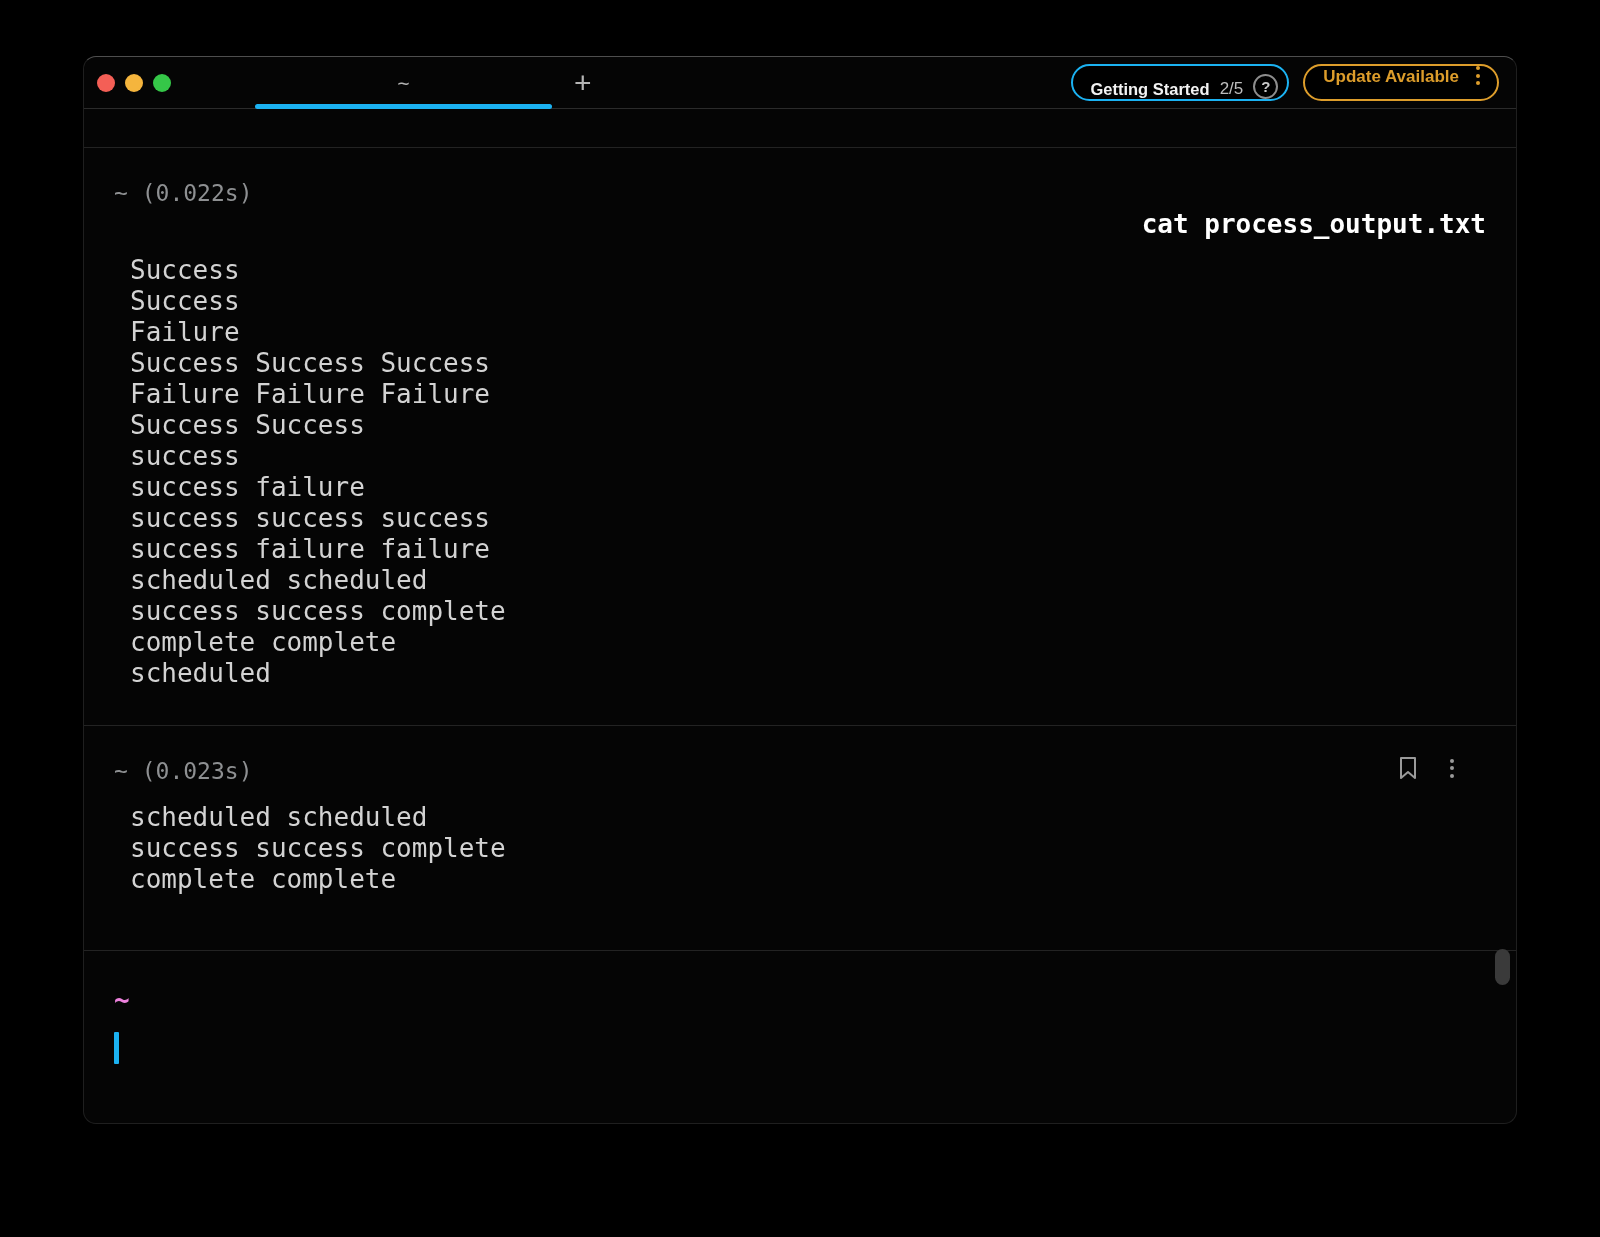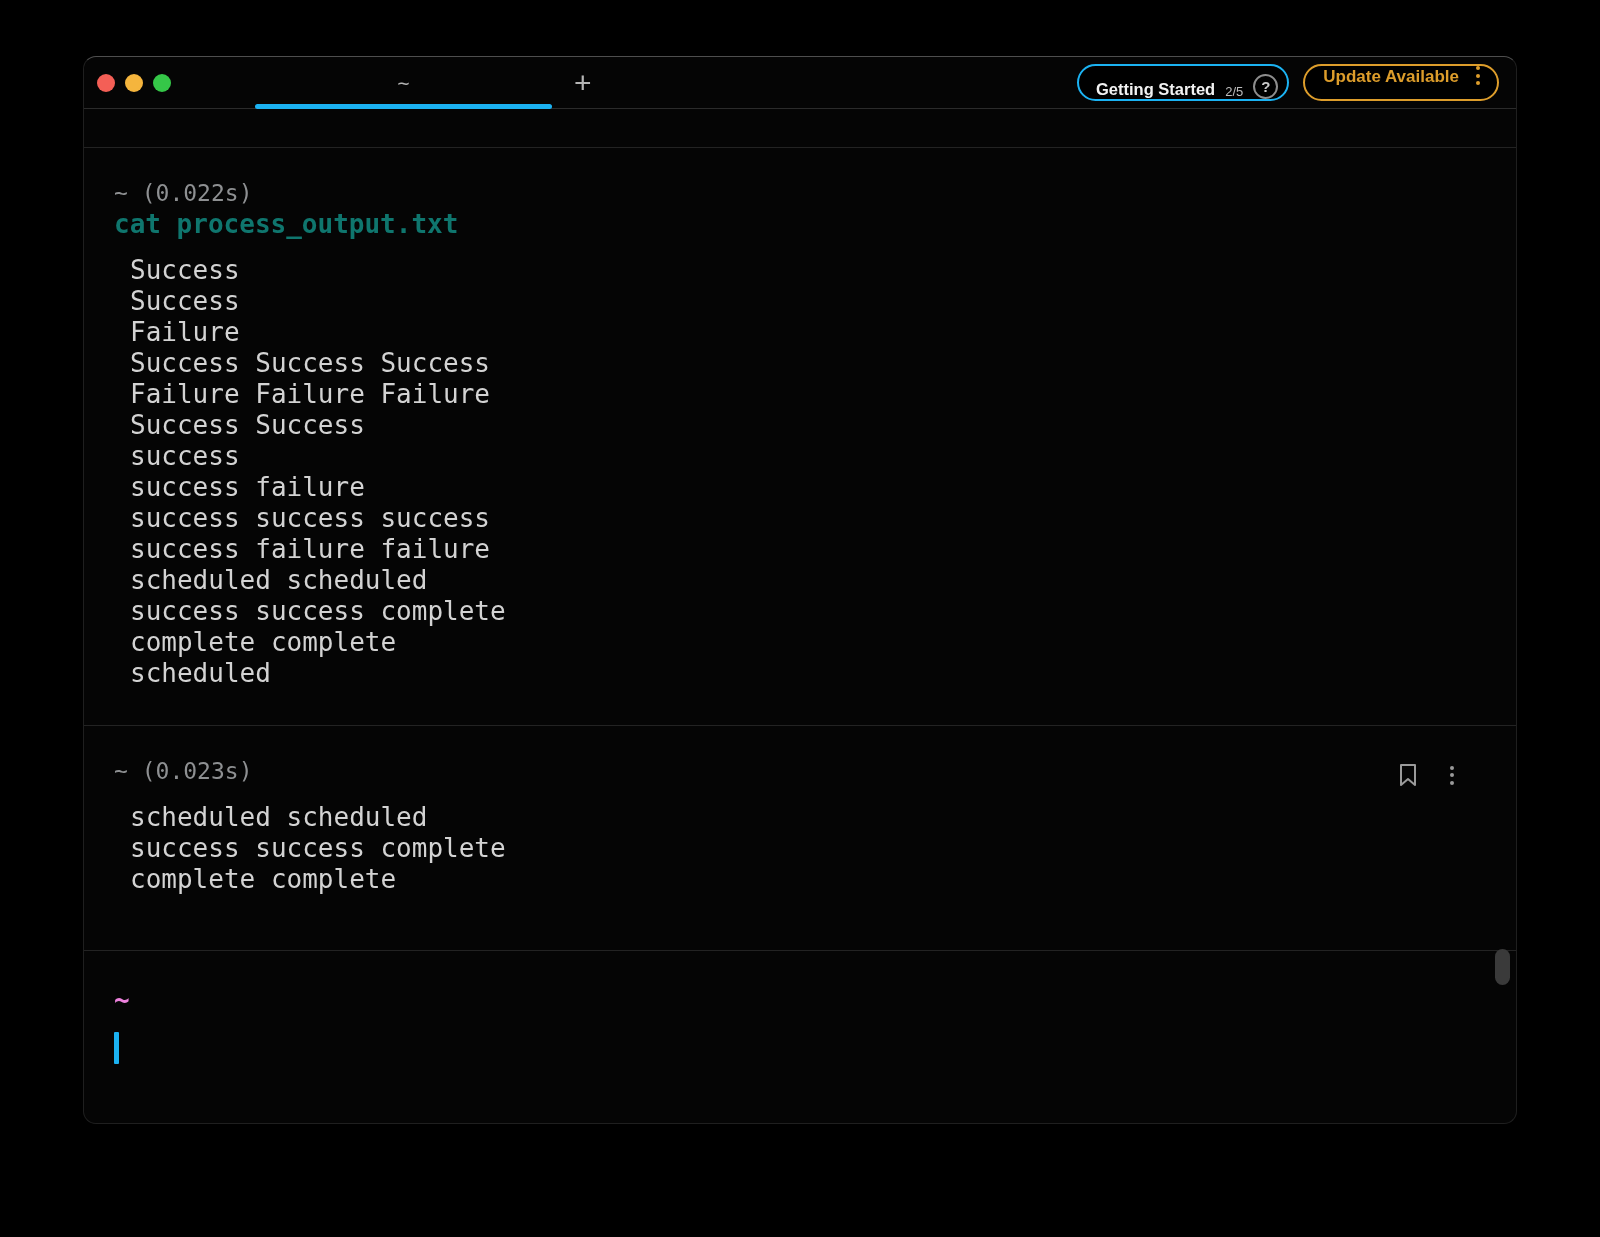--- a/index.html
+++ b/index.html
@@ -62,21 +62,21 @@
   .pill{
     height:37px;border-radius:19px;
     display:flex;align-items:flex-end;
     background:#000;
   }
   .pill.getting-started{
     border:2px solid var(--accent-cyan);
     padding:0 9px 0 17px;gap:10px;margin-right:14px;
   }
   .gs-label{color:#f2f2f2;font-weight:bold;font-size:16.5px;}
-  .gs-progress{color:#bdbdbd;font-size:13px;}
+  .gs-progress{color:#bdbdbd;font-size:17px;}
   .help-icon{
     width:25px;height:25px;border-radius:50%;
     border:2px solid #8d8d8d;
     color:#c9c9c9;font-size:15px;font-weight:bold;
     display:flex;align-items:center;justify-content:center;
   }
   .pill.update{
     border:2px solid var(--accent-orange);
     padding:0 15px 12px 18px;gap:15px;margin-right:17px;
   }
@@ -84,31 +84,31 @@
   .kebab{display:flex;flex-direction:column;gap:3.5px;padding:2px;}
   .kebab i{width:4px;height:4px;border-radius:50%;display:block;}
   .kebab.orange i{background:var(--accent-orange);}
   .kebab.gray i{background:#9a9a9a;}
   
   .chrome-gap{height:38px;}
   .divider{height:1px;background:#232323;width:100%;}
   .block{padding:30px 30px 36px 30px;position:relative;}
   .block.b2{padding-bottom:55px;}
   .block-header{
-    display:flex;align-items:flex-end;justify-content:space-between;
+    display:flex;align-items:flex-start;justify-content:space-between;
     line-height:31px;
   }
   .block-context{
     color:#8e9092;font-size:23px;
     font-family:"DejaVu Sans Mono",monospace;
   }
   .block-command{
-    color:#0f766e;font-weight:bold;font-size:26px;line-height:31px;
-    font-family:"DejaVu Sans Mono",monospace;
-    margin-top:0;white-space:pre;
+    color:#ffffff;font-weight:bold;font-size:26px;line-height:31px;
+    font-family:"DejaVu Sans Mono",monospace;
+    margin-top:0;white-space:pre;text-align:right;
   }
   .block-output{
     margin:15px 0 0 16px;
     color:#d3d3d3;font-size:26px;line-height:31px;
     font-family:"DejaVu Sans Mono",monospace;
     white-space:pre;
   }
   .block-actions{display:flex;align-items:center;gap:30px;padding-right:30px;}
   .bookmark-icon svg{display:block;}
   

